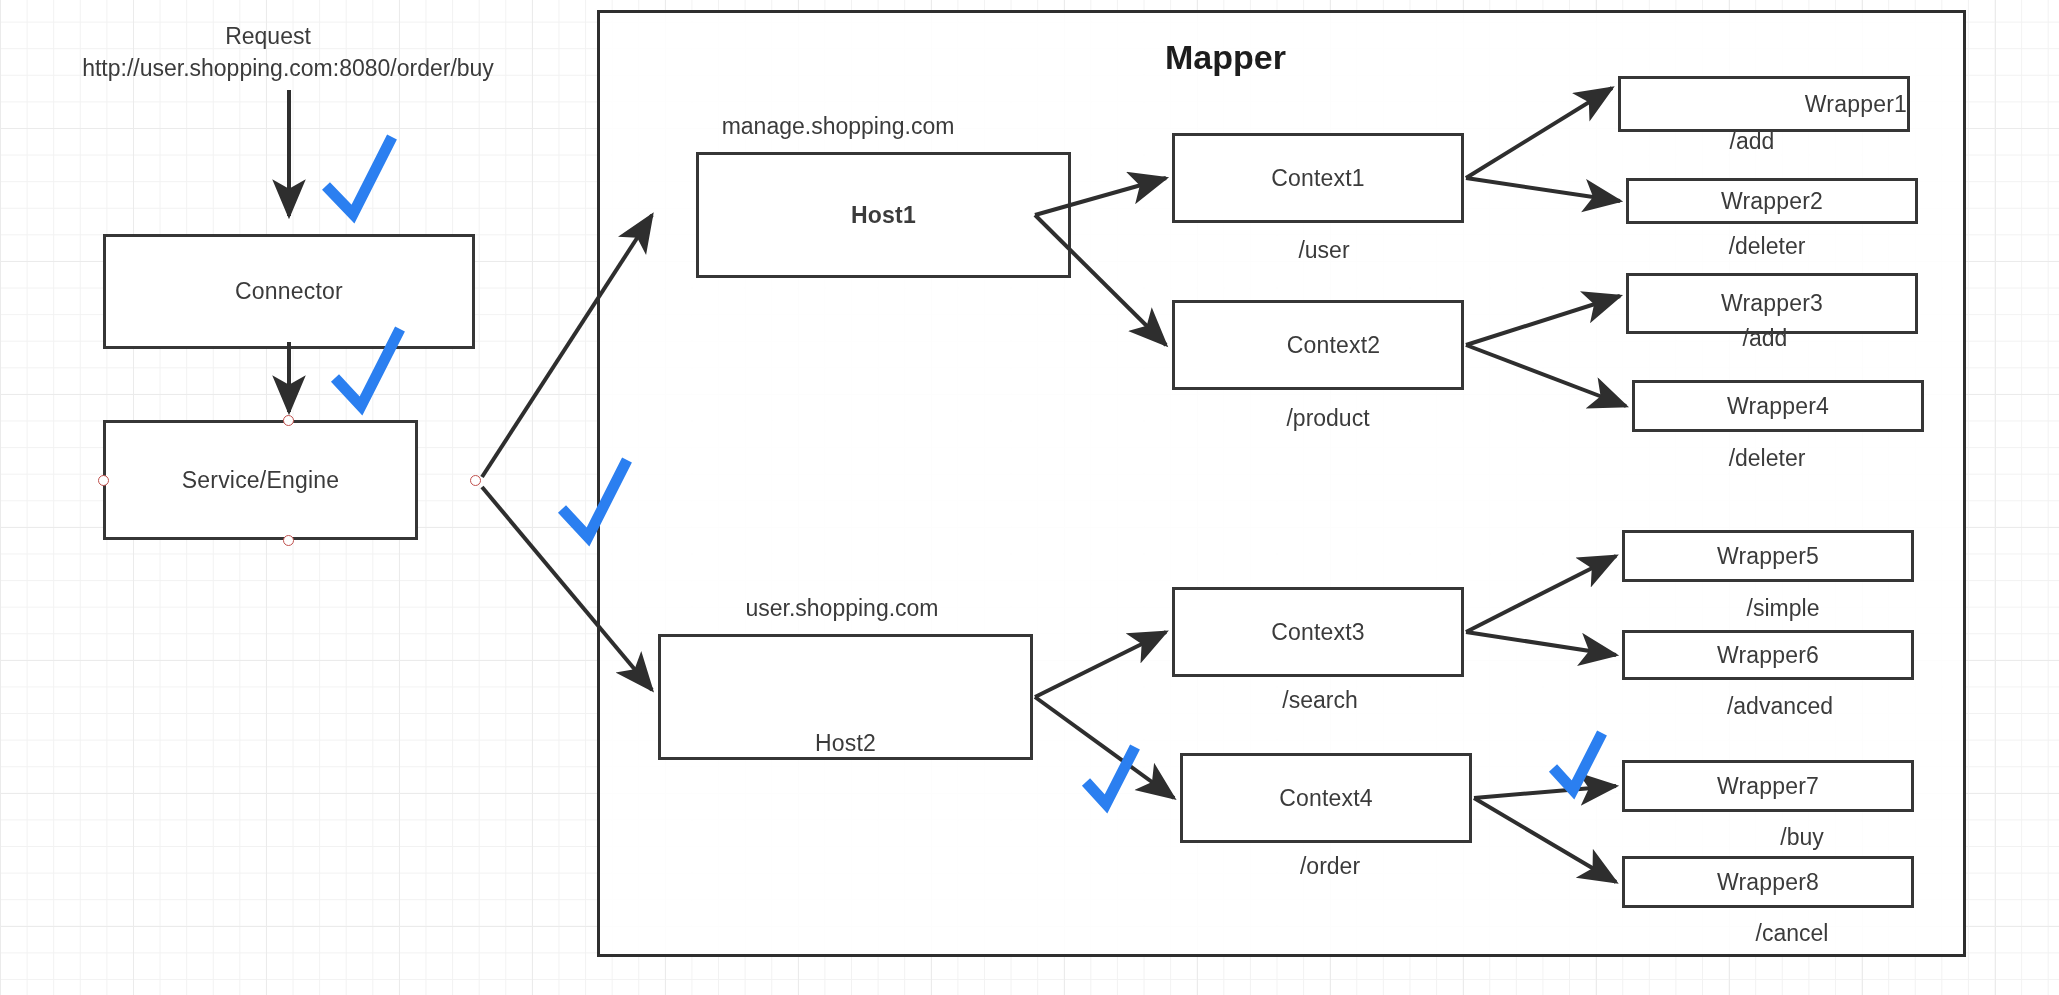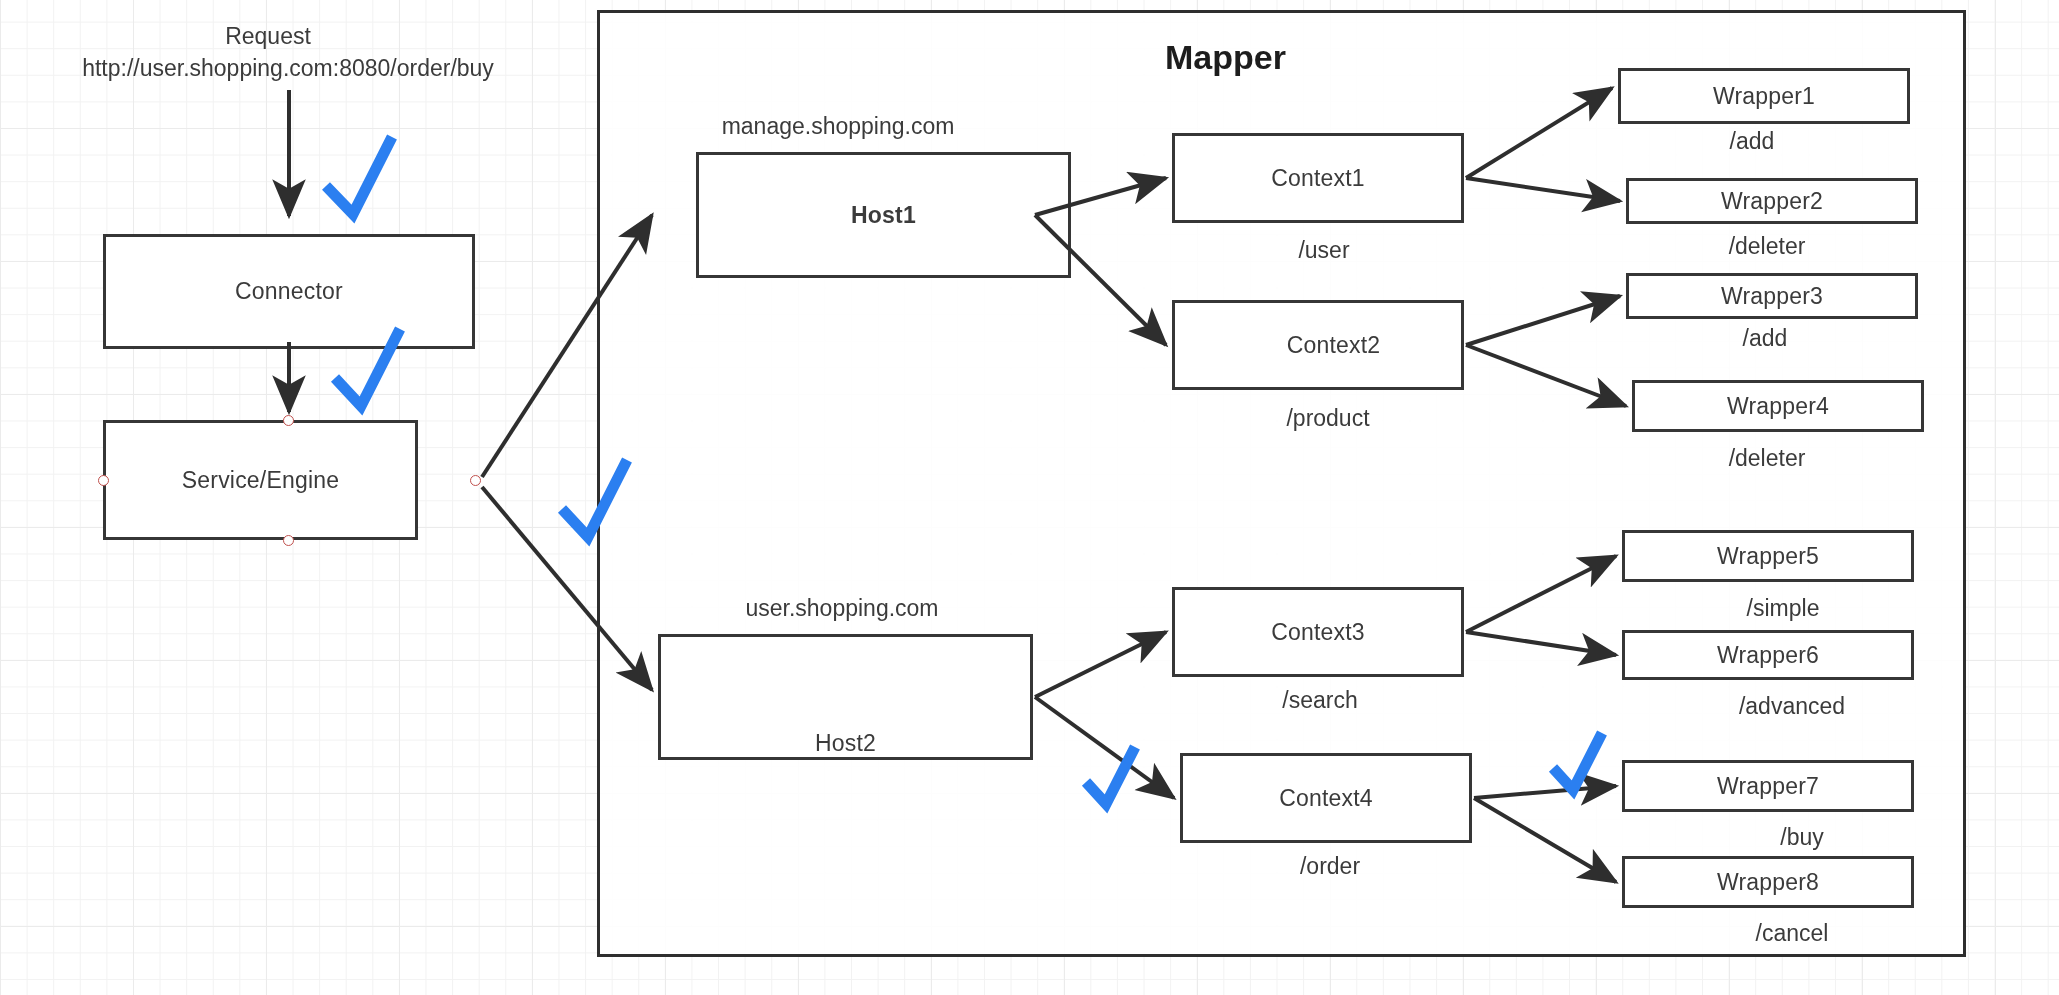--- a/index.html
+++ b/index.html
@@ -137,49 +137,49 @@
   <div class="node" style="left:1172px; top:587px; width:292px; height:90px;">
     <span>Context3</span>
   </div>
   <div class="caption centered" style="left:1320px; top:687px;">/search</div>
 
   <div class="node" style="left:1180px; top:753px; width:292px; height:90px;">
     <span>Context4</span>
   </div>
   <div class="caption centered" style="left:1330px; top:853px;">/order</div>
 
-  <div class="node thin" style="left:1618px; top:68px; width:292px; height:56px;">
+  <div class="node thin" style="left:1618px; top:76px; width:292px; height:56px;justify-content:flex-end;">
     <span>Wrapper1</span>
   </div>
   <div class="caption centered" style="left:1752px; top:128px;">/add</div>
 
   <div class="node thin" style="left:1626px; top:178px; width:292px; height:46px;">
     <span>Wrapper2</span>
   </div>
   <div class="caption centered" style="left:1767px; top:233px;">/deleter</div>
 
-  <div class="node thin" style="left:1626px; top:273px; width:292px; height:46px;">
+  <div class="node thin" style="left:1626px; top:273px; width:292px; height:61px;">
     <span>Wrapper3</span>
   </div>
   <div class="caption centered" style="left:1765px; top:325px;">/add</div>
 
   <div class="node thin" style="left:1632px; top:380px; width:292px; height:52px;">
     <span>Wrapper4</span>
   </div>
   <div class="caption centered" style="left:1767px; top:445px;">/deleter</div>
 
   <div class="node thin" style="left:1622px; top:530px; width:292px; height:52px;">
     <span>Wrapper5</span>
   </div>
   <div class="caption centered" style="left:1783px; top:595px;">/simple</div>
 
   <div class="node thin" style="left:1622px; top:630px; width:292px; height:50px;">
     <span>Wrapper6</span>
   </div>
-  <div class="caption centered" style="left:1780px; top:693px;margin-left:12px;">/advanced</div>
+  <div class="caption centered" style="left:1780px; top:693px;">/advanced</div>
 
   <div class="node thin" style="left:1622px; top:760px; width:292px; height:52px;">
     <span>Wrapper7</span>
   </div>
   <div class="caption centered" style="left:1802px; top:824px;">/buy</div>
 
   <div class="node thin" style="left:1622px; top:856px; width:292px; height:52px;">
     <span>Wrapper8</span>
   </div>
   <div class="caption centered" style="left:1792px; top:920px;">/cancel</div>

